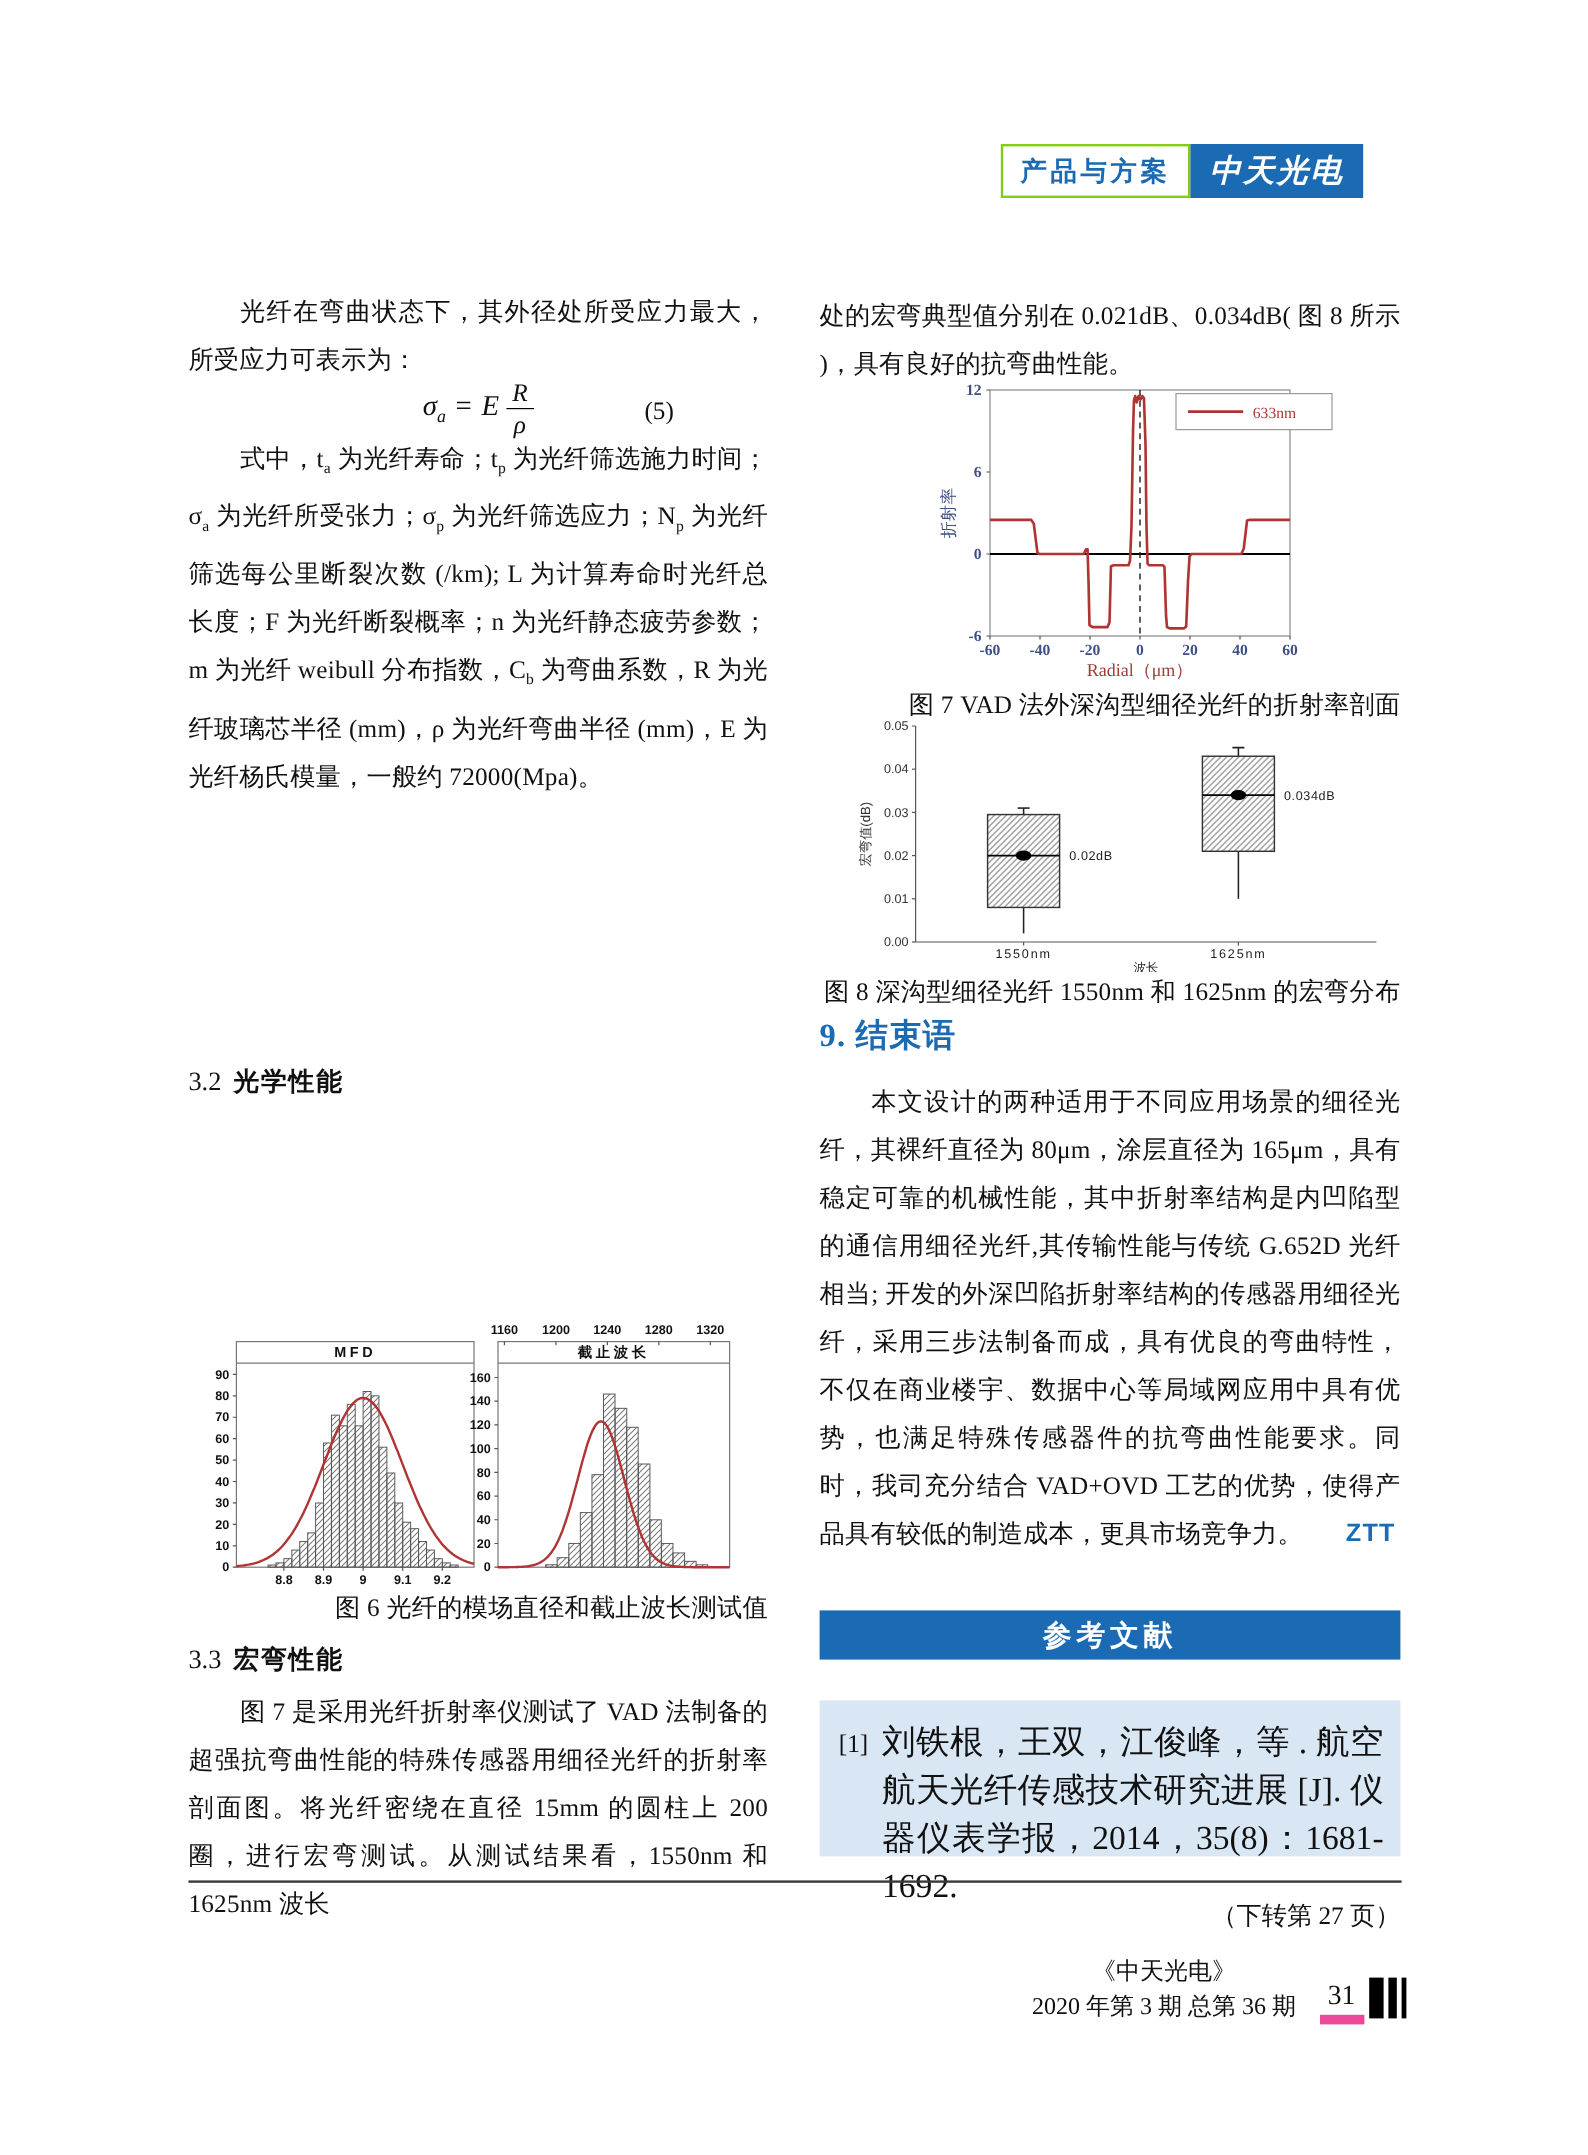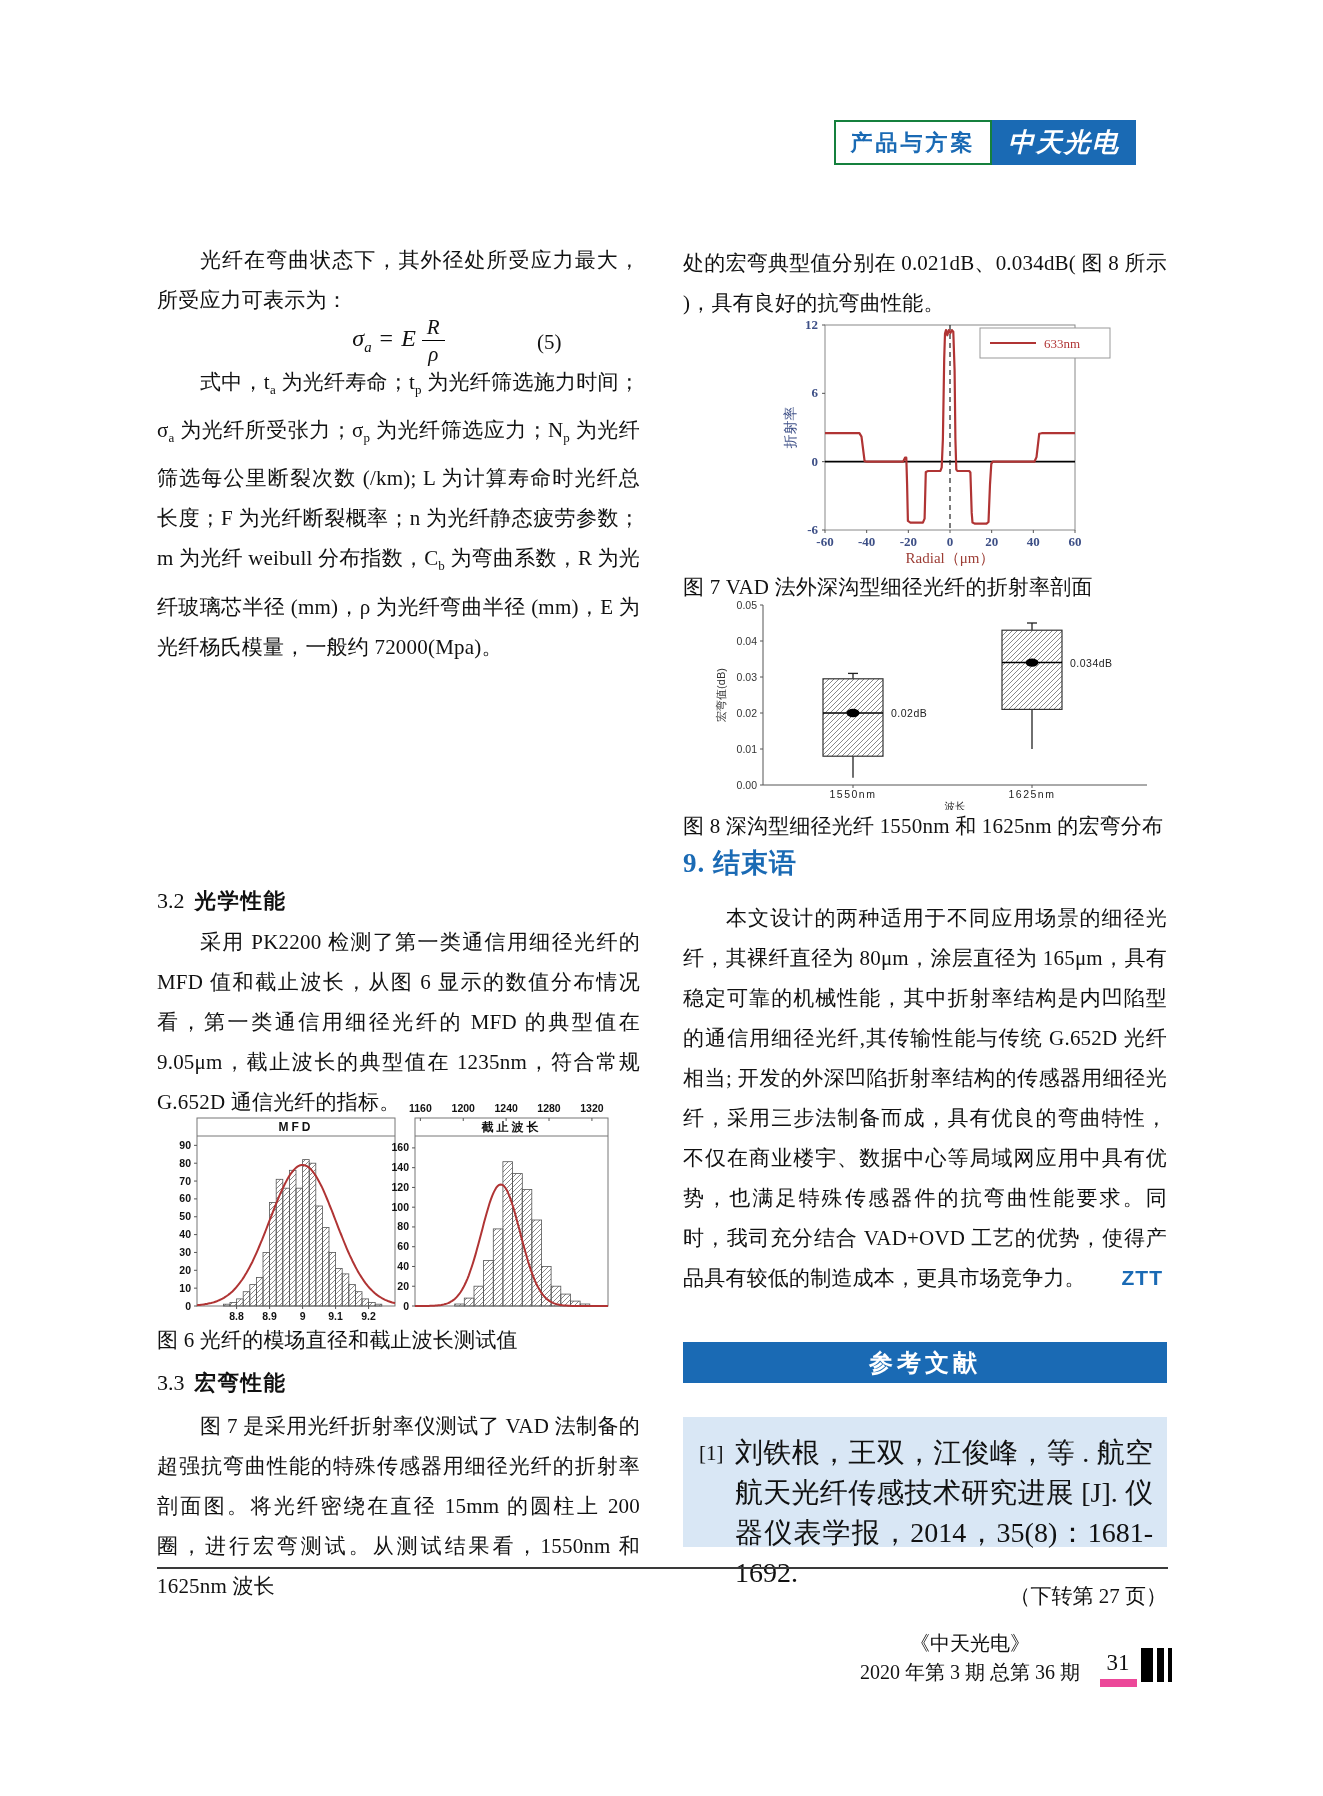--- a/index.html
+++ b/index.html
@@ -1,20 +1,20 @@
 <!DOCTYPE html>
 <html><head>
 <meta charset="utf-8">
 <style>
   html,body{margin:0;padding:0;background:#e8e8e8;}
   .page{position:relative;width:1323px;height:1796px;background:#ffffff;margin:0 auto;
         font-family:"Liberation Serif",serif;color:#111;overflow:hidden;}
   
   .hdr{position:absolute;left:834px;top:120px;height:45px;display:flex;}
-  .hdr-tag{width:158px;box-sizing:border-box;border:2px solid #15803d;background:#fff;color:#1a6ab4;
+  .hdr-tag{width:158px;box-sizing:border-box;border:2px solid #84cc16;background:#fff;color:#1a6ab4;
            font-family:Liberation Sans, sans-serif;font-weight:600;font-size:22px;letter-spacing:3px;
            display:flex;align-items:center;justify-content:center;}
   .hdr-brand{width:144px;background:#1a6ab4;color:#fff;font-family:"DejaVu Serif",serif;
              font-style:italic;font-weight:bold;font-size:26px;letter-spacing:2px;
              display:flex;align-items:center;justify-content:center;}
   
   .lcol{position:absolute;left:157px;width:483px;}
   .rcol{position:absolute;left:683px;width:484px;}
   .para{font-size:21px;line-height:40px;text-align:justify;letter-spacing:0.2px;}
   .indent{text-indent:43px;}
@@ -25,21 +25,21 @@
   .frac{display:inline-flex;flex-direction:column;text-align:center;vertical-align:middle;line-height:1.05;font-size:21px;margin-left:6px;}
   .frac .num{border-bottom:1.6px solid #000;padding:0 5px 2px;}
   .frac .den{padding-top:2px;}
   .eqno{position:absolute;left:380px;top:14px;font-style:normal;font-size:21px;}
   .rel{font-style:normal;margin:0 8px;}
   
   .sec-h{display:flex;align-items:baseline;}
   .sec-num{font-size:22px;}
   .sec-title{font-family:"Liberation Sans",sans-serif;font-weight:bold;font-size:21.5px;letter-spacing:1.5px;margin-left:10px;}
   .h4{color:#1a6ab4;font-weight:bold;font-size:27px;letter-spacing:1px;}
-  .caption{font-size:21px;text-align:left;letter-spacing:0.2px;}
+  .caption{font-size:21px;text-align:right;letter-spacing:0.2px;}
   
   .banner{position:absolute;left:683px;top:1342px;width:484px;height:41px;background:#1a6ab4;color:#fff;
           font-family:"Liberation Sans",sans-serif;font-weight:bold;font-size:24px;letter-spacing:4px;
           display:flex;align-items:center;justify-content:center;}
   .refbox{position:absolute;left:683px;top:1417px;width:484px;height:130px;background:#d9e7f5;box-sizing:border-box;
           padding:16px 14px 0 16px;display:flex;}
   .ref-index{width:36px;font-size:21px;line-height:40px;flex:none;}
   .ref-text{flex:1;font-size:28px;line-height:40px;text-align:justify;}
   .ztt{position:absolute;left:683px;top:1266px;width:480px;text-align:right;color:#1a6ab4;
        font-family:"Liberation Sans",sans-serif;font-weight:bold;font-size:21px;letter-spacing:1px;}
@@ -74,21 +74,20 @@
     <span class="eqno">(5)</span>
   </div>
 
   <div class="lcol para indent" style="top:362px;">式中，t<sub>a</sub> 为光纤寿命；t<sub>p</sub> 为光纤筛选施力时间；σ<sub>a</sub> 为光纤所受张力；σ<sub>p</sub> 为光纤筛选应力；N<sub>p</sub> 为光纤筛选每公里断裂次数 (/km); L 为计算寿命时光纤总长度；F 为光纤断裂概率；n 为光纤静态疲劳参数；m 为光纤 weibull 分布指数，C<sub>b</sub> 为弯曲系数，R 为光纤玻璃芯半径 (mm)，ρ 为光纤弯曲半径 (mm)，E 为光纤杨氏模量，一般约 72000(Mpa)。</div>
 
   <div class="lcol sec-h" style="top:886px;">
     <span class="sec-num">3.2</span>
     <span class="sec-title">光学性能</span>
   </div>
 
-  <div class="lcol para indent" style="top:922px;">采用 PK2200 检测了第一类通信用细径光纤的 MFD 值和截止波长，从图 6 显示的数值分布情况看，第一类通信用细径光纤的 MFD 的典型值在 9.05μm，截止波长的典型值在 1235nm，符合常规 G.652D 通信光纤的指标。</div>
 
   <svg id="fig6" width="475" height="228" style="position:absolute;left:145px;top:1100px;">
       <defs>
         <pattern id="fig6_mfd_h" width="5" height="5" patternUnits="userSpaceOnUse">
           <path d="M-1,6 L6,-1 M-1,1 L1,-1 M4,6 L6,4" stroke="#7a7a7a" stroke-width="0.9" fill="none"></path>
         </pattern>
       </defs>
       <rect x="52" y="18" width="198" height="188" fill="none" stroke="#777" stroke-width="1"></rect>
       <text x="151" y="31" text-anchor="middle" font-family="Liberation Sans, sans-serif" font-size="12" font-weight="bold" letter-spacing="3" fill="#111">MFD</text>
       <line x1="52" y1="36" x2="250" y2="36" stroke="#777" stroke-width="1"></line>

